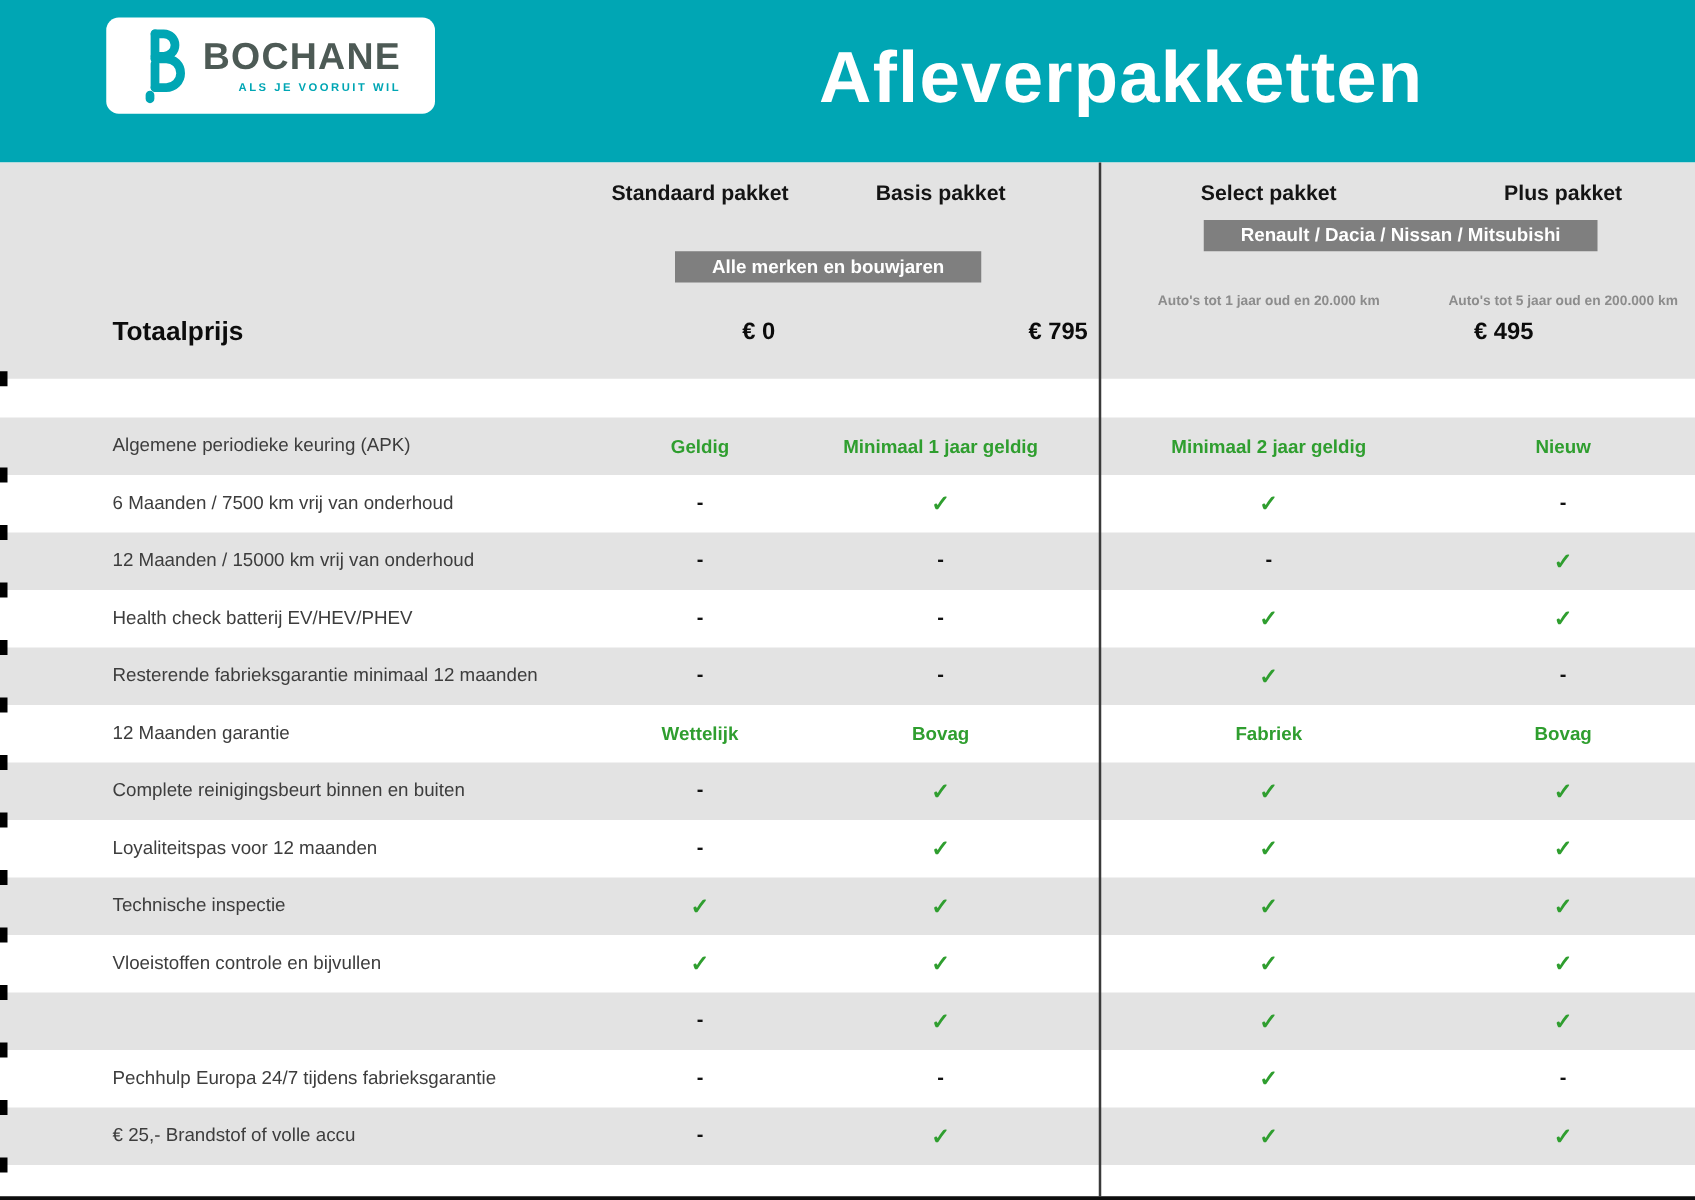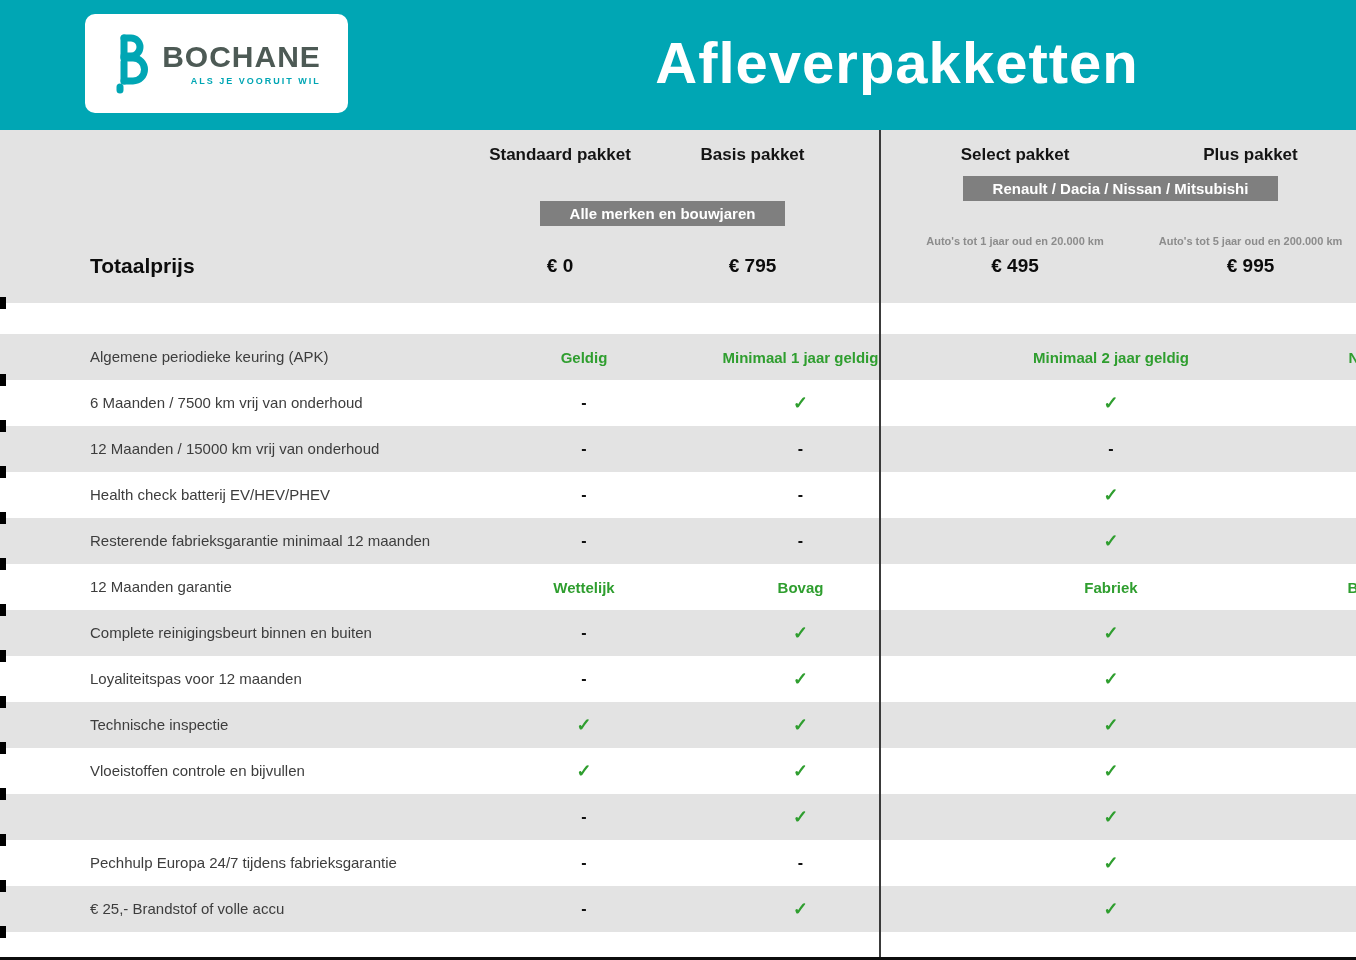--- a/index.html
+++ b/index.html
@@ -14,21 +14,21 @@
   .page { position:relative; width:1356px; height:960px; background:#fff; }
 
   
   .header {
     height:130px;
     background:var(--accent, #00a6b4);
     position:relative;
   }
   .logo-box {
     position:absolute; left:85px; top:14px;
-    width:263px; height:99px;
+    width:263px; height:77px;
     background:#ffffff; border-radius:10px;
     display:flex; align-items:center; justify-content:center; gap:12px;
   }
   .logo-mark { display:flex; align-items:center; }
   .logo-text { display:flex; flex-direction:column; }
   .logo-name {
     font-size:30px; font-weight:bold; color:#4d5a55; letter-spacing:1px; line-height:1;
   }
   .logo-tagline {
     font-size:9px; font-weight:bold; color:var(--accent, #00a6b4);
@@ -60,27 +60,27 @@
   .badge-row { margin-top:11px; }
   .badge {
     background:var(--badge-gray, #7f7f7f);
     color:#ffffff; font-weight:bold; font-size:15px;
     text-align:center; padding:4px 30px; white-space:nowrap;
   }
   .subnote-row { margin-top:8px; min-height:13px; }
   .subnote {
     font-size:11px; font-weight:bold; color:#8c8c8c; text-align:center; white-space:nowrap;
   }
-  .totaal-row { margin-top:7px; }
+  .totaal-row { margin-top:7px;gap:47px; }
   .totaal-label { font-size:21px; font-weight:bold; color:#0c0c0c; padding-left:90px; }
   .price { font-size:19px; font-weight:bold; color:#0c0c0c; text-align:center; }
 
   
   .rows { margin-top:31px; }
-  .row { min-height:46px; position:relative;gap:24px; }
+  .row { min-height:46px; position:relative; }
   .row.gray { background:var(--row-gray, #e3e3e3); }
   .row.white { background:#ffffff; }
   .row::after {               
     content:""; position:absolute; left:0; bottom:-6px;
     width:6px; height:12px; background:#000; z-index:6;
   }
   .band::after {
     content:""; position:absolute; left:0; bottom:-6px;
     width:6px; height:12px; background:#000; z-index:6;
   }

